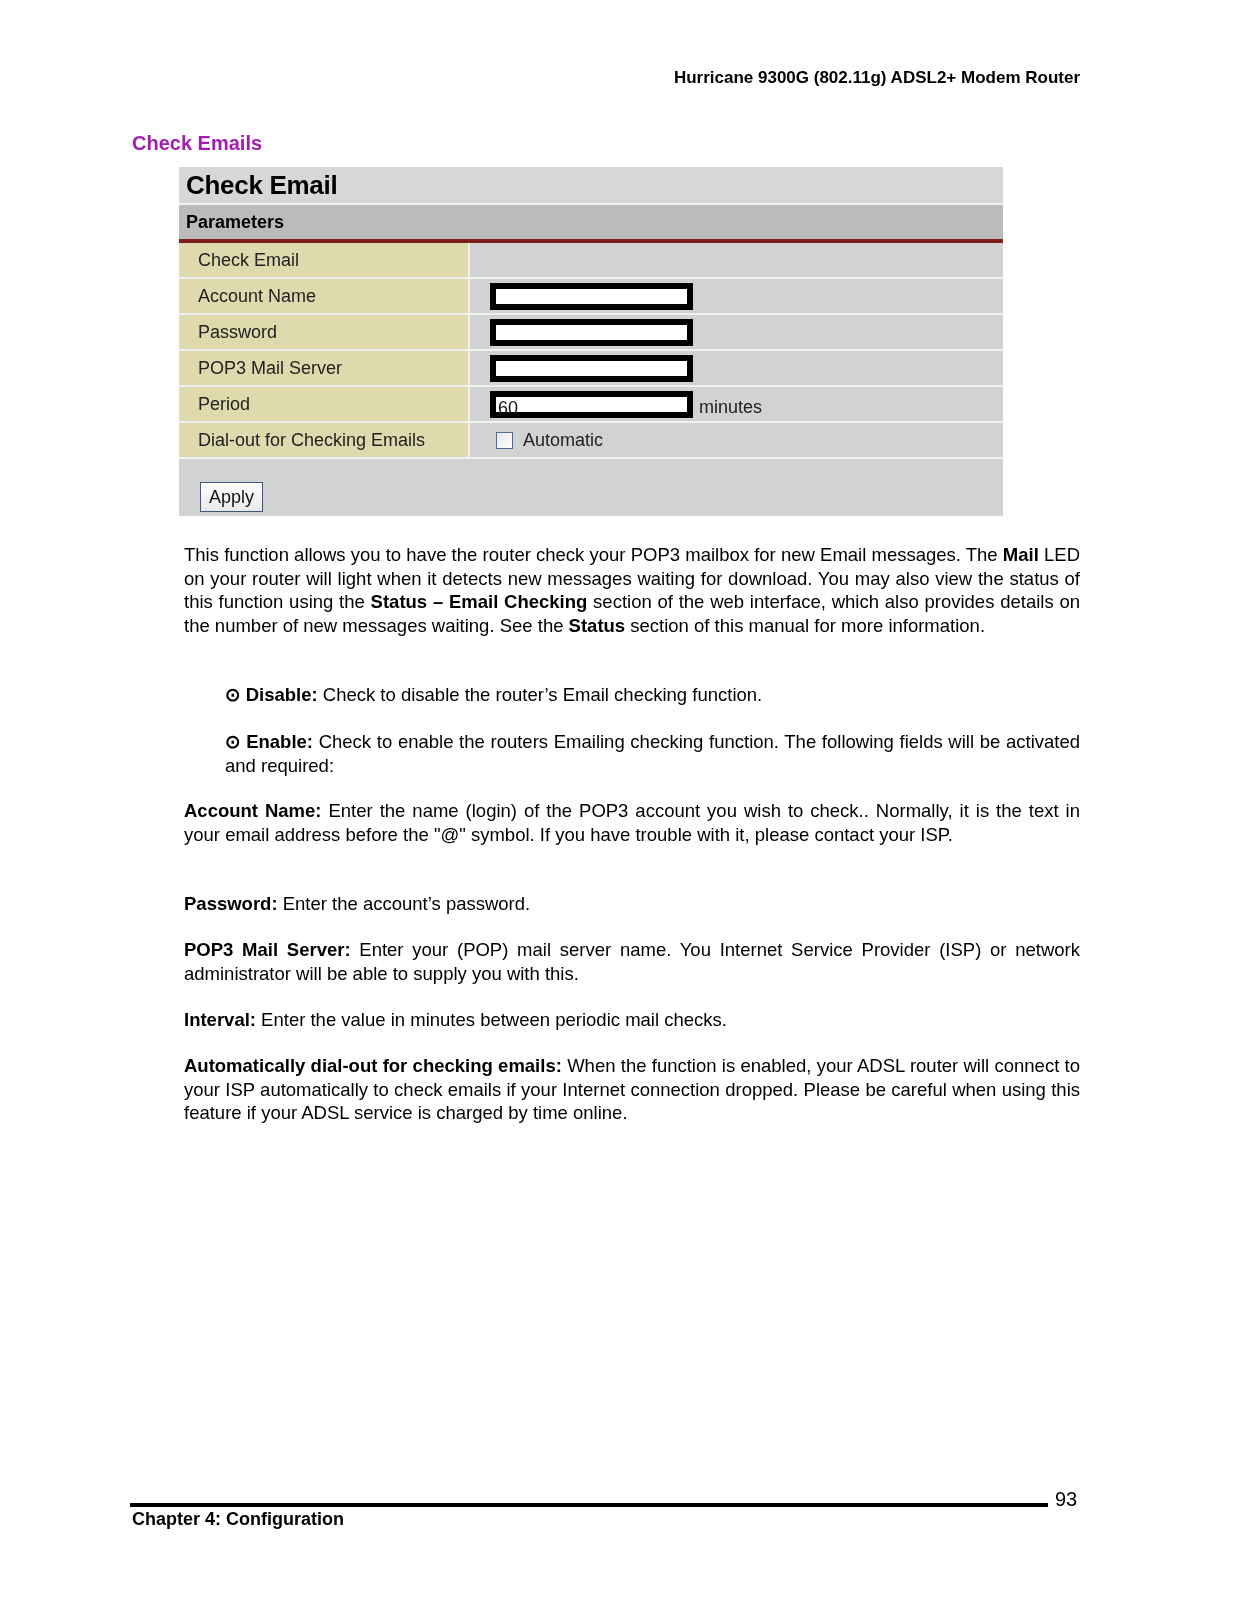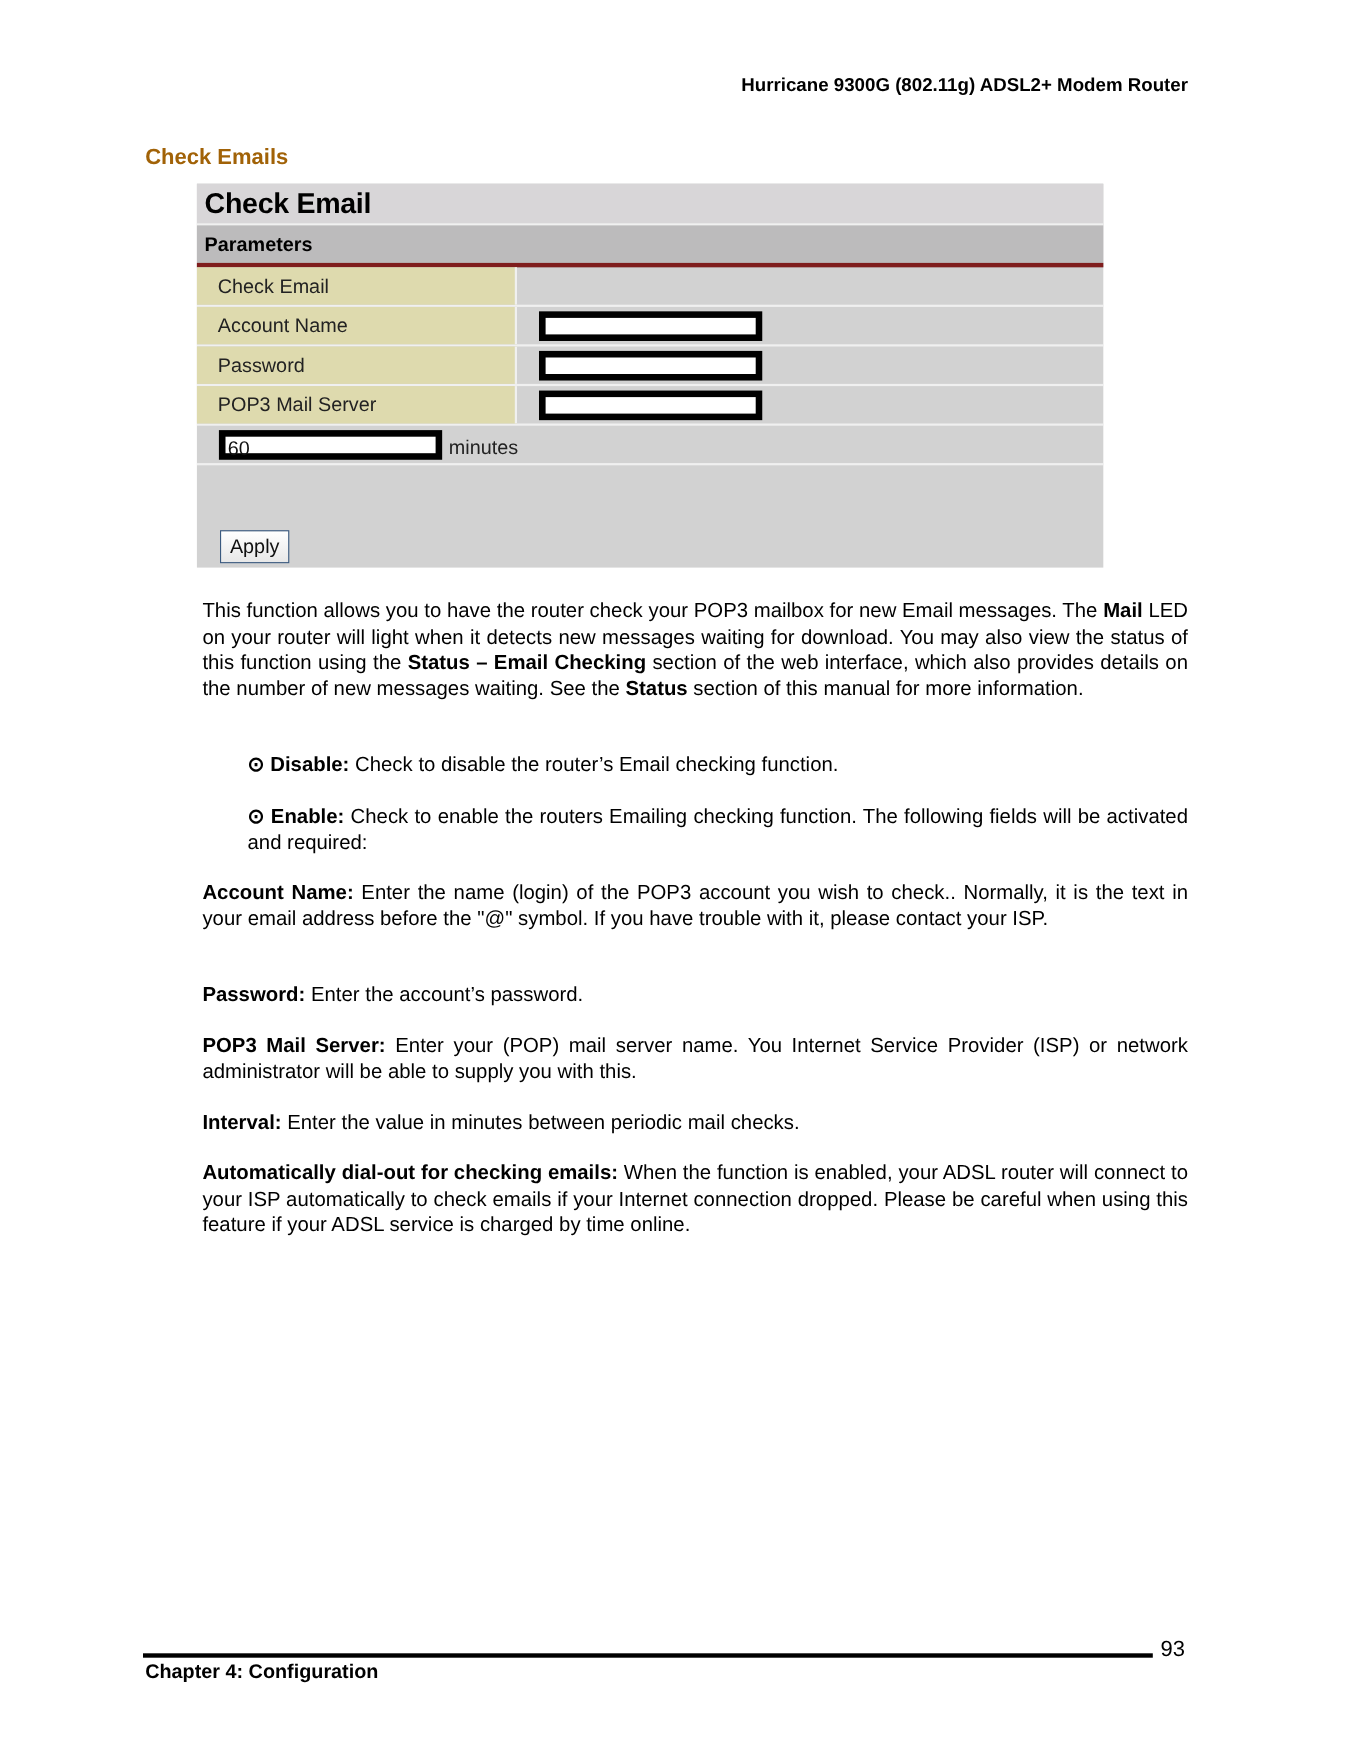--- a/index.html
+++ b/index.html
@@ -1,18 +1,18 @@
 <!DOCTYPE html>
 <html><head>
 <meta charset="utf-8">
 <style>
   html, body { margin:0; padding:0; background:#ffffff; }
   body { width:1237px; height:1600px; position:relative; font-family:"Liberation Sans", sans-serif; color:#000; }
   .hdr-title { position:absolute; right:157px; top:68px; font-weight:bold; font-size:17px; }
-  .section-title { position:absolute; left:132px; top:132px; color:#a16207; font-weight:bold; font-size:20px; }
+  .section-title { position:absolute; left:132px; top:132px; color:#a21caf; font-weight:bold; font-size:20px; }
 
   .panel { position:absolute; left:179px; top:167px; width:824px; height:349px; background:#d2d2d2; }
   .panel .ptitle { height:36px; background:#d8d6d8; border-bottom:2px solid #f0f0f0; font-weight:bold; font-size:26px; padding-left:7px; line-height:36px; font-family:"Liberation Sans", sans-serif; letter-spacing:-0.3px; }
   .panel .psub { height:34px; background:#bcbbbc; font-weight:bold; font-size:18px; padding-left:7px; line-height:34px; border-bottom:4px solid #7f1d1d; }
   .row { display:flex; height:34px; border-bottom:2px solid #f0f0f0; }
   .row .lab { width:270px; background:#dedaae; border-right:2px solid #f0f0f0; padding-left:19px; line-height:34px; font-size:18px; color:#222; }
   .row .val { flex:1; display:flex; align-items:center; padding-left:20px; font-size:18px; color:#222; }
   .inp { width:203px; height:27px; border:6px solid #000000; background:#fff; box-sizing:border-box; font-size:18px; padding-left:2px; line-height:23px; font-family:"Liberation Sans", sans-serif; color:#111; }
   .radio { width:16px; height:16px; border:1.5px solid #4b6e96; border-radius:50%; background:#fff; display:inline-block; position:relative; margin-left:6px; margin-right:3px; box-sizing:border-box; }
   .radio.on::after { content:""; position:absolute; left:4px; top:4px; width:5px; height:5px; background:#2c9a2c; border-radius:50%; }
@@ -57,26 +57,34 @@
   </div>
 
   <div class="row">
     <div class="lab">POP3 Mail Server</div>
     <div class="val">
         <div class="inp"></div>
       </div>
   </div>
 
   <div class="row">
+    <div class="lab">Period</div>
     <div class="val">
       <div class="inp">60</div>
       <span style="margin-left:6px;margin-top:6px">minutes</span>
     </div>
   </div>
 
+  <div class="row">
+    <div class="lab">Dial-out for Checking Emails</div>
+    <div class="val">
+      <span class="chk"></span>
+      <span>Automatic</span>
+    </div>
+  </div>
 
   <button class="apply">Apply</button>
 </div>
 
 <div class="body-text" style="top:543px;">
   <span>This function allows you to have the router check your POP3 mailbox for new Email messages. The </span><b>Mail</b><span> LED on your router will light when it detects new messages waiting for download. You may also view the status of this function using the </span><b>Status – Email Checking</b><span> section of the web interface, which also provides details on the number of new messages waiting. See the </span><b>Status</b><span> section of this manual for more information.</span>
 </div>
 
 <div class="body-text indent" style="top:683px;">
   <span class="radio-glyph">⊙</span>

